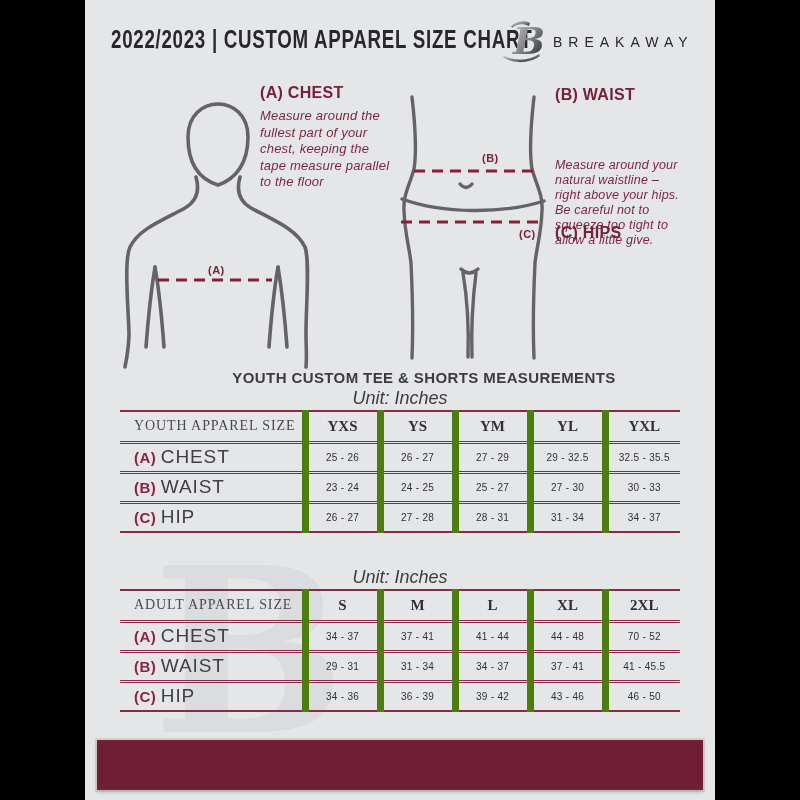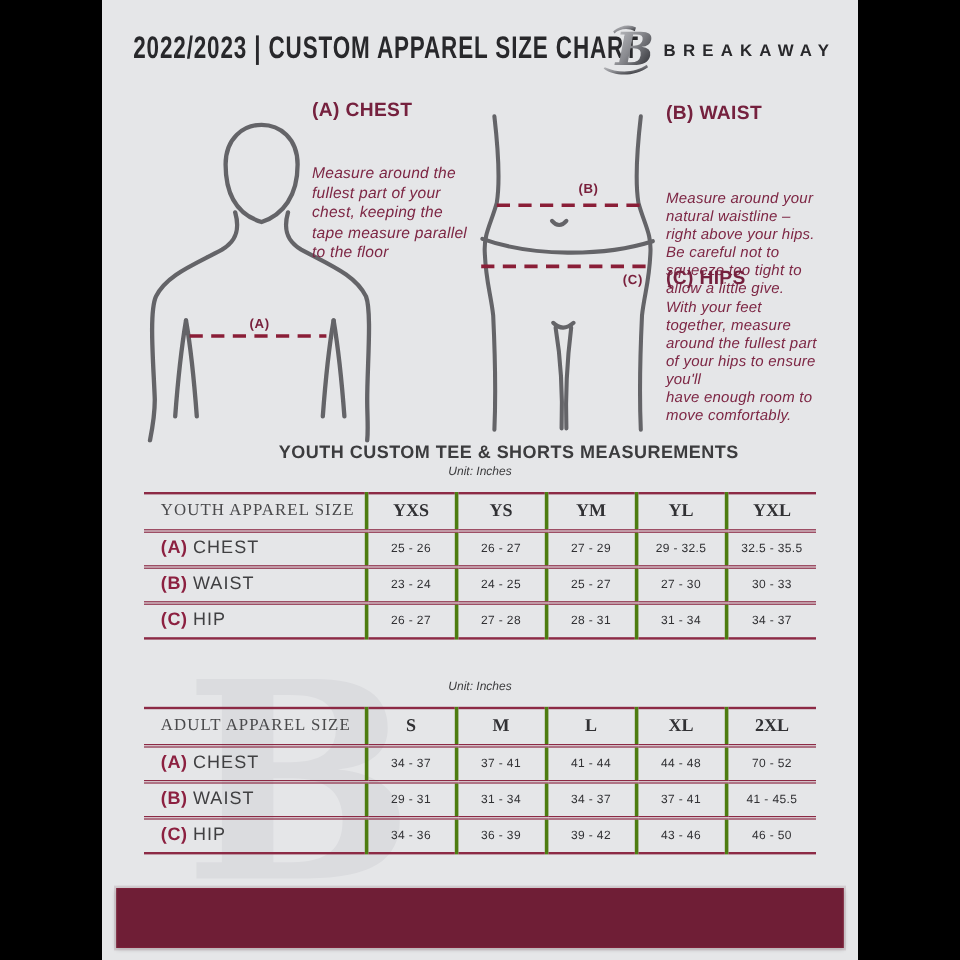--- a/index.html
+++ b/index.html
@@ -8,46 +8,46 @@
   .sidebar-black{position:absolute;top:0;width:85px;height:800px;background:#000;}
   .sidebar-black.left{left:0;}
   .sidebar-black.right{left:715px;width:85px;}
   .page{position:absolute;left:85px;top:0;width:630px;height:800px;background:#e5e6e8;overflow:hidden;}
 
   
   .hdr-title{position:absolute;left:26px;top:24px;font-size:26px;font-weight:bold;color:#28282b;
     letter-spacing:1px;white-space:nowrap;transform:scaleX(0.72);transform-origin:left top;}
   .brand-wrap{position:absolute;left:417px;top:18px;width:200px;height:46px;}
   .brand-logo{position:absolute;left:0;top:0;}
-  .brand-name{position:absolute;left:51px;top:16px;font-size:14px;font-weight:bold;color:#28282b;letter-spacing:6px;white-space:nowrap;}
+  .brand-name{position:absolute;left:51px;top:16px;font-size:14px;font-weight:normal;color:#28282b;letter-spacing:6px;white-space:nowrap;}
 
   
   .fig{position:absolute;}
   .marker{position:absolute;font-size:11px;font-weight:bold;color:#79203c;letter-spacing:0.5px;}
   .guide-title{position:absolute;font-size:16px;font-weight:bold;color:#75213e;letter-spacing:0.3px;}
   .guide-desc{position:absolute;font-size:13px;font-style:italic;color:#7d2644;line-height:1.27;white-space:pre-line;letter-spacing:0.2px;}
 
   
   .tbl-title{position:absolute;left:0;width:630px;text-align:center;font-size:15px;font-weight:bold;color:#3c3c3e;letter-spacing:0.4px;margin-left:24px;}
-  .tbl-unit{position:absolute;left:0;width:630px;text-align:center;font-size:10px;font-style:italic;color:#3c3c3e;}
+  .tbl-unit{position:absolute;left:0;width:630px;text-align:center;font-size:18px;font-style:italic;color:#3c3c3e;}
 
   
   .size-table{position:absolute;left:35px;width:560px;border-collapse:collapse;table-layout:fixed;z-index:2;}
   .size-table td,.size-table th{padding:0;background:transparent;}
   .size-table tr{height:30px;}
   .size-table tr.hdr{height:31px;}
   .size-table .c0{width:185px;text-align:left;padding-left:14px;}
-  .size-table .cv{width:75px;text-align:center;border-left:3px solid #4d7c0f;}
+  .size-table .cv{width:75px;text-align:center;border-left:7px solid #4d7c0f;}
   .size-table tr.hdr td{border-top:2px solid #8c2a45;border-bottom:3px double #8c2a45;font-family:Liberation Serif, serif;}
   .size-table tr.mid td{border-bottom:3px double #8c2a45;}
   .size-table tr.last td{border-bottom:2px solid #8c2a45;}
   .hdr .c0{font-size:14px;font-weight:normal;color:#4a4a4c;letter-spacing:0.9px;}
   .hdr .cv{font-size:15px;font-weight:bold;color:#313134;}
   .rowlab-prefix{font-weight:bold;color:#8c2040;font-size:15px;letter-spacing:0.5px;}
-  .rowlab{color:#404042;font-size:15px;letter-spacing:0.9px;}
+  .rowlab{color:#404042;font-size:19px;letter-spacing:0.9px;}
   .cell-val{font-size:10px;color:#313134;letter-spacing:0.3px;}
 
   
   .watermark{position:absolute;left:68px;top:538px;font-family:"DejaVu Serif",serif;font-weight:bold;
     font-size:228px;line-height:1;color:#dbdcdf;z-index:1;user-select:none;}
 
   
   .footer-bar{position:absolute;left:12px;top:740px;width:606px;height:50px;background:#6f1e36;
     border:1px solid #7c2039;box-shadow:0 0 0 2px rgba(160,130,140,0.25),0 2px 4px rgba(0,0,0,0.2);z-index:2;}
 </style>
@@ -100,42 +100,35 @@
       <path d="M63 174 Q 71 182 80 174"></path>
       <path d="M65 178 C 69 202 71 232 70 262"></path>
       <path d="M78 178 C 75 202 73 232 74 262"></path>
       <line x1="16" y1="76" x2="141" y2="76" stroke="#8a1e37" stroke-width="3" stroke-dasharray="11 7" stroke-linecap="butt"></line>
       <line x1="3" y1="127" x2="146" y2="127" stroke="#8a1e37" stroke-width="3" stroke-dasharray="11 7" stroke-linecap="butt"></line>
     </svg>
     <div class="marker" style="left:397px;top:152px;">(B)</div>
     <div class="marker" style="left:434px;top:228px;">(C)</div>
 
     <div class="guide-title" style="left:175px;top:84px;">(A) CHEST</div>
-    <div class="guide-desc" style="left:175px;top:108px;width:160px;margin-top:28px;">Measure around the
+    <div class="guide-desc" style="left:175px;top:108px;width:160px;">Measure around the
 fullest part of your
 chest, keeping the
 tape measure parallel
 to the floor</div>
 
     <div class="guide-title" style="left:470px;top:86px;">(B) WAIST</div>
     <div class="guide-desc" style="left:470px;top:111px;width:160px;font-size:12.5px;line-height:1.2;margin-top:47px;">Measure around your
 natural waistline –
 right above your hips.
 Be careful not to
 squeeze too tight to
 allow a little give.</div>
 
     <div class="guide-title" style="left:470px;top:224px;">(C) HIPS</div>
-    <div class="guide-desc" style="left:470px;top:249px;width:165px;font-size:12.5px;line-height:1.2;">With your feet
-together, measure
-around the fullest part
-of your hips to ensure
-you'll
-have enough room to
-move comfortably.</div>
 
     <div class="tbl-title" style="top:369px;">YOUTH CUSTOM TEE &amp; SHORTS MEASUREMENTS</div>
     <div class="tbl-unit" style="top:388px;">Unit: Inches</div>
 
     <table class="size-table" style="top:410px;">
       <tbody>
           <tr class="hdr">
         <td class="c0">YOUTH APPAREL SIZE</td>
         <td class="cv">YXS</td>
         <td class="cv">YS</td>

